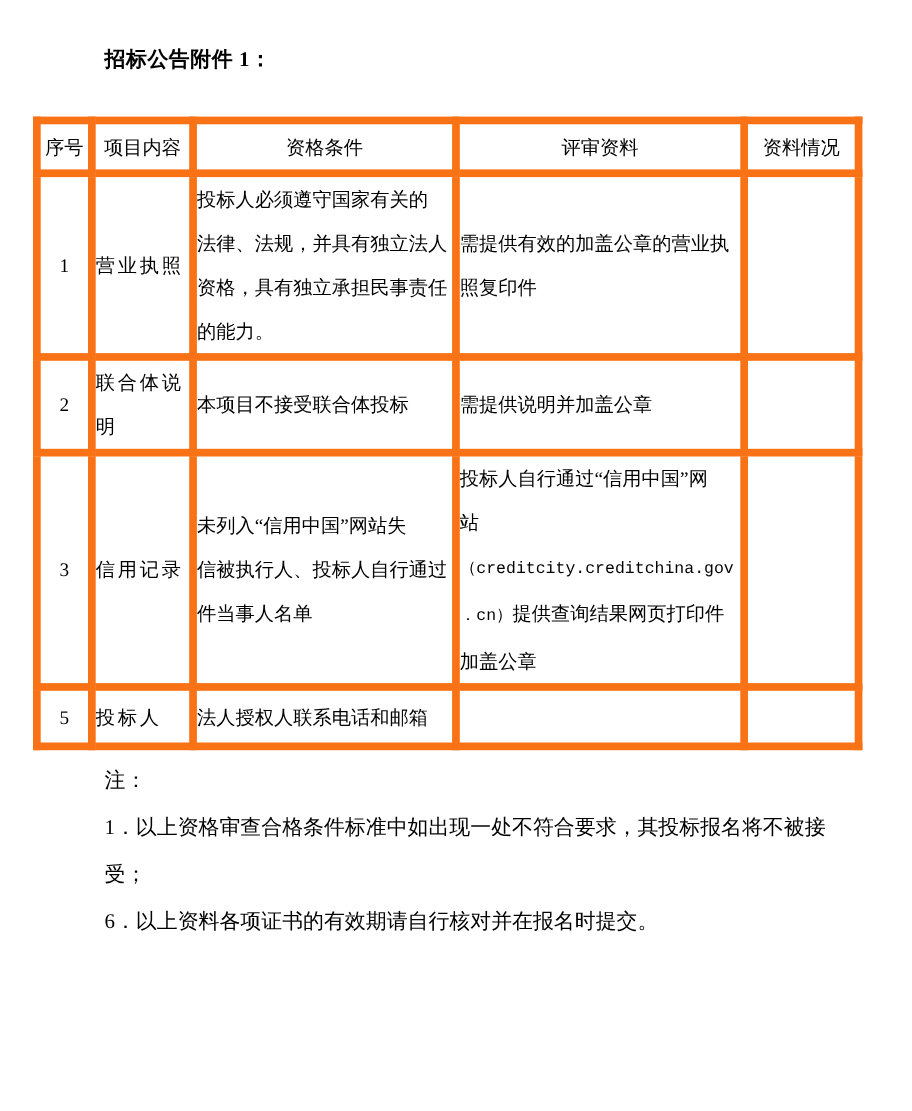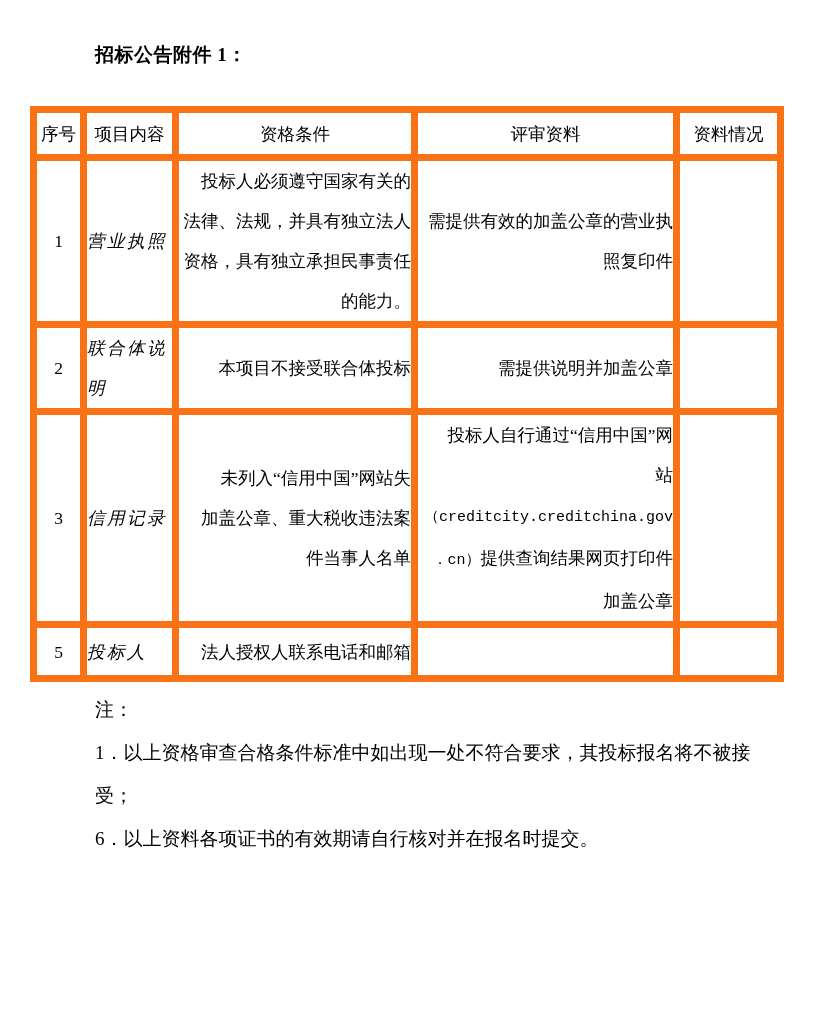--- a/index.html
+++ b/index.html
@@ -45,22 +45,22 @@
     overflow: hidden;
   }
   .review-table th { text-align: center; }
   .row-header { height: 48px; }
   .row-1 { height: 157px; }
   .row-2 { height: 85px; }
   .row-3 { height: 205px; }
   .row-4 { height: 54px; }
 
   .col-no   { text-align: center; }
-  .col-item { text-align: left; padding: 0 0 0 6px; letter-spacing: 2.5px; white-space: pre-wrap; font-style: italic; }
-  .col-cond, .col-review { text-align: right; padding: 0 4px 0 6px; white-space: pre-wrap; }
+  .col-item { text-align: left; padding: 0 0 0 6px; letter-spacing: 2.5px; white-space: pre-wrap; }
+  .col-cond, .col-review { text-align: left; padding: 0 4px 0 6px; white-space: pre-wrap; }
   .mono-url { font-family: "Liberation Mono", "DejaVu Sans Mono", monospace; font-size: 15px; }
 
   .notes {
     margin: 6px 0 0 95px;
     width: 690px;
     font-size: 19px;
     line-height: 43px;
   }
   .notes p { margin: 0; white-space: pre-wrap; }
 </style>
@@ -104,21 +104,21 @@
       <td class="col-item">联合体说
 明</td>
       <td class="col-cond">本项目不接受联合体投标</td>
       <td class="col-review">需提供说明并加盖公章</td>
       <td class="col-status"></td>
     </tr>
     <tr class="row-3">
       <td class="col-no">3</td>
       <td class="col-item">信用记录</td>
       <td class="col-cond">未列入“信用中国”网站失
-加盖公章、重大税收违法案
+信被执行人、投标人自行通过
 件当事人名单</td>
       <td class="col-review"><span>投标人自行通过“信用中国”网
 站
 </span><span class="mono-url">（creditcity.creditchina.gov
 ．cn）</span><span>提供查询结果网页打印件
 加盖公章</span></td>
       <td class="col-status"></td>
     </tr>
     <tr class="row-4">
       <td class="col-no">5</td>

